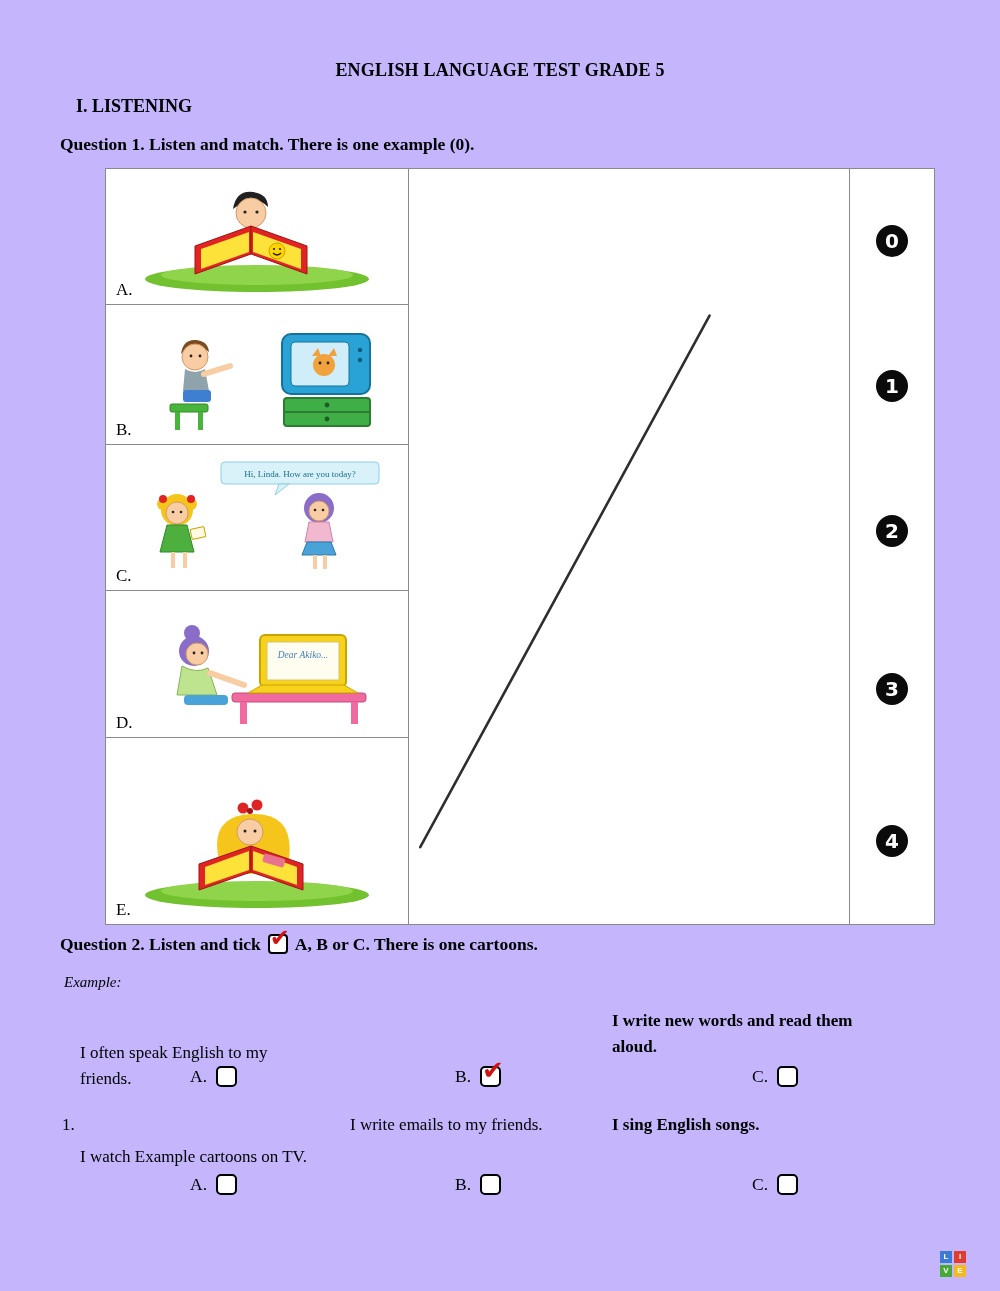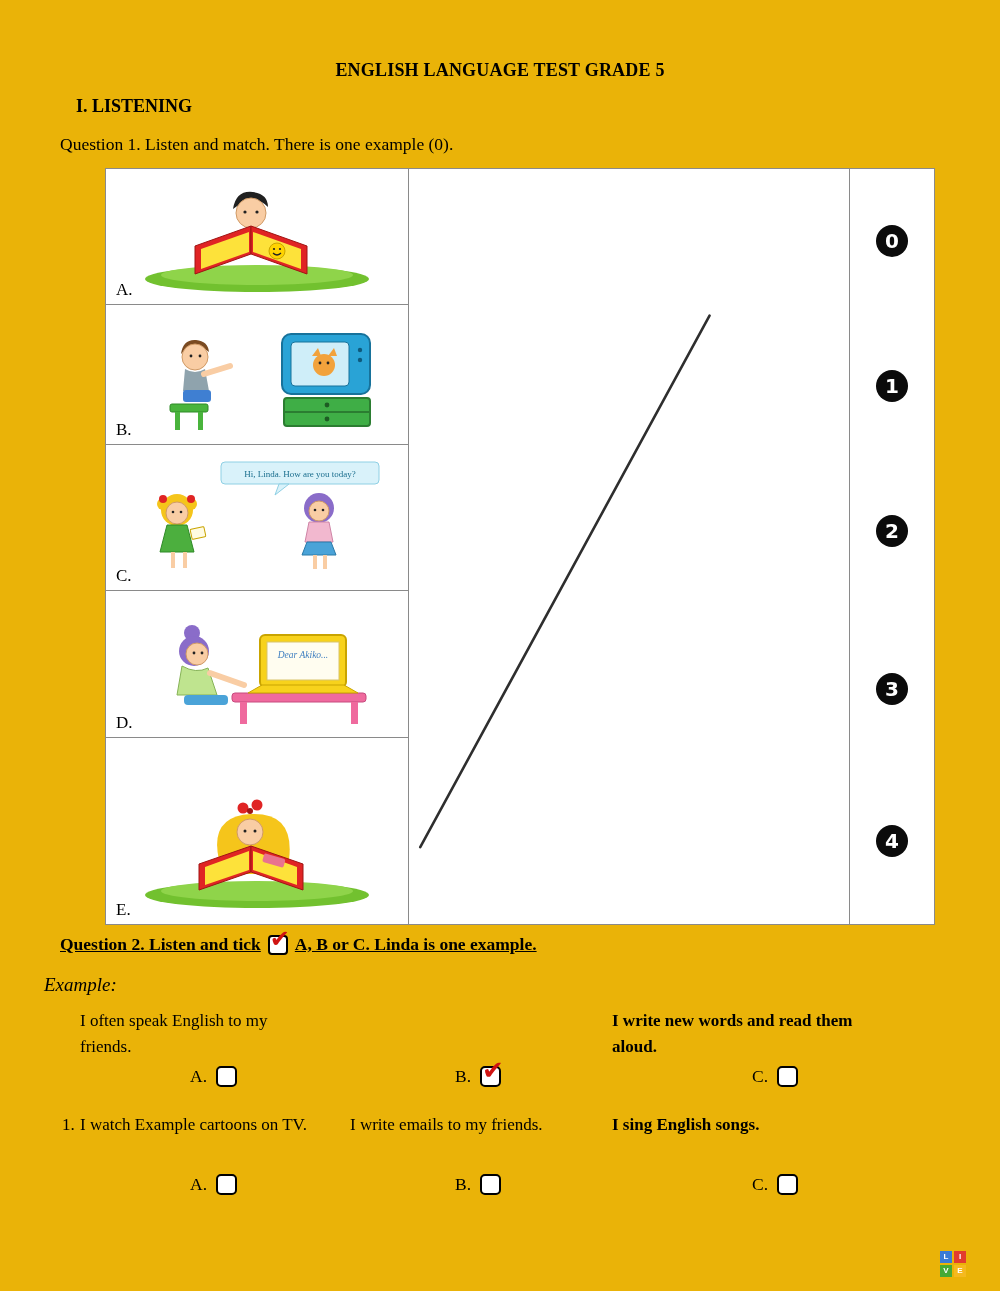--- a/index.html
+++ b/index.html
@@ -1,22 +1,22 @@
 <!DOCTYPE html>
 <html><head>
 <meta charset="utf-8">
 <style>
   * { margin:0; padding:0; box-sizing:border-box; }
   body { background:#ffffff; font-family:"Liberation Serif", serif; color:#000; }
-  .page { position:relative; width:1000px; height:1291px; background:#eab308; overflow:hidden; }
+  .page { position:relative; width:1000px; height:1291px; background:#c4b5fd; overflow:hidden; }
 
   .title { position:absolute; top:60px; left:0; right:0; text-align:center;
            font-weight:bold; font-size:18px; letter-spacing:.2px; }
   .section-heading { position:absolute; top:96px; left:76px; font-weight:bold; font-size:18px; }
-  .q1-heading { position:absolute; top:134px; left:60px; font-weight:normal; font-size:17.5px; }
+  .q1-heading { position:absolute; top:134px; left:60px; font-weight:bold; font-size:17.5px; }
 
   
   .match-table { position:absolute; left:105px; top:168px; width:830px; height:757px;
                  border:1px solid #8a8a8a; background:#fff; }
   .left-col { position:absolute; left:0; top:0; width:303px; height:100%; border-right:1px solid #8a8a8a; }
   .cell { position:relative; width:100%; border-bottom:1px solid #8a8a8a; overflow:hidden; }
   .cell.h1{height:136px}.cell.h2{height:140px}.cell.h3{height:146px}.cell.h4{height:147px}
   .cell.h5{height:186px; border-bottom:none;}
   .cell-letter { position:absolute; left:10px; bottom:4px; font-size:17px; }
   .illus { position:absolute; left:50%; transform:translateX(-50%); bottom:10px; }
@@ -25,27 +25,27 @@
   .numbers-col { position:absolute; right:0; top:0; width:85px; height:100%; border-left:1px solid #8a8a8a; }
   .num { position:absolute; left:50%; margin-left:-16px; width:32px; height:32px; border-radius:50%;
          background:#0b0b0b; color:#fff; font-weight:bold; font-size:20px;
          font-family:"DejaVu Sans", sans-serif; display:flex; align-items:center; justify-content:center; }
   .num.n0{top:56px}.num.n1{top:201px}.num.n2{top:346px}.num.n3{top:504px}.num.n4{top:656px}
 
   .line-layer { position:absolute; inset:0; width:100%; height:100%; pointer-events:none; }
 
   
   .q2-heading { position:absolute; top:934px; left:60px; font-weight:bold; font-size:17.5px;
-                display:flex; align-items:flex-end; gap:7px;text-decoration:underline; }
-  .example-label { position:absolute; top:974px; left:44px; font-style:italic; font-size:19px; }
+                display:flex; align-items:flex-start; gap:7px; }
+  .example-label { position:absolute; top:974px; left:64px; font-style:italic; font-size:15px; }
 
   .stm { position:absolute; font-size:17px; line-height:1.5; }
   .stm.c1 { left:62px; width:262px; display:flex; }
   .num-prefix { flex:0 0 18px; width:18px; }
-  .stm-text { width:238px; }
+  .stm-text { width:238px;margin-top:32px; }
   .stm.c2 { left:350px; width:258px; }
   .stm.c3 { left:612px; width:286px;font-weight:bold; }
   .row-ex { top:1008px; }
   .row-1  { top:1112px; }
 
   .opt { position:absolute; display:flex; align-items:center; gap:9px; font-size:17.5px; }
   .opt-row-ex { top:1066px; } .opt-row-1 { top:1174px; }
   .opt.pa{left:190px}.opt.pb{left:455px}.opt.pc{left:752px}
   .checkbox { width:21px; height:21px; border:2px solid #000; border-radius:5px;
               background:#fff; position:relative; flex:0 0 21px; }
@@ -209,21 +209,21 @@
       <line x1="605" y1="147" x2="315" y2="680" stroke="#2e2e2e" stroke-width="2.6" stroke-linecap="round"></line>
     </svg>
 
   </div>
 
   <div class="q2-heading">
     <span>Question 2. Listen and tick</span>
     <span class="checkbox small">
       <span class="tick">✔</span>
     </span>
-    <span>A, B or C. Linda is one example.</span>
+    <span>A, B or C. There is one cartoons.</span>
   </div>
 
   <div class="example-label">Example:</div>
 
   <div class="stm c1 row-ex">
     <span class="num-prefix"></span>
     <span class="stm-text">I often speak English to my friends.</span>
   </div>
   <div class="stm c3 row-ex">I write new words and read them aloud.</div>
 

